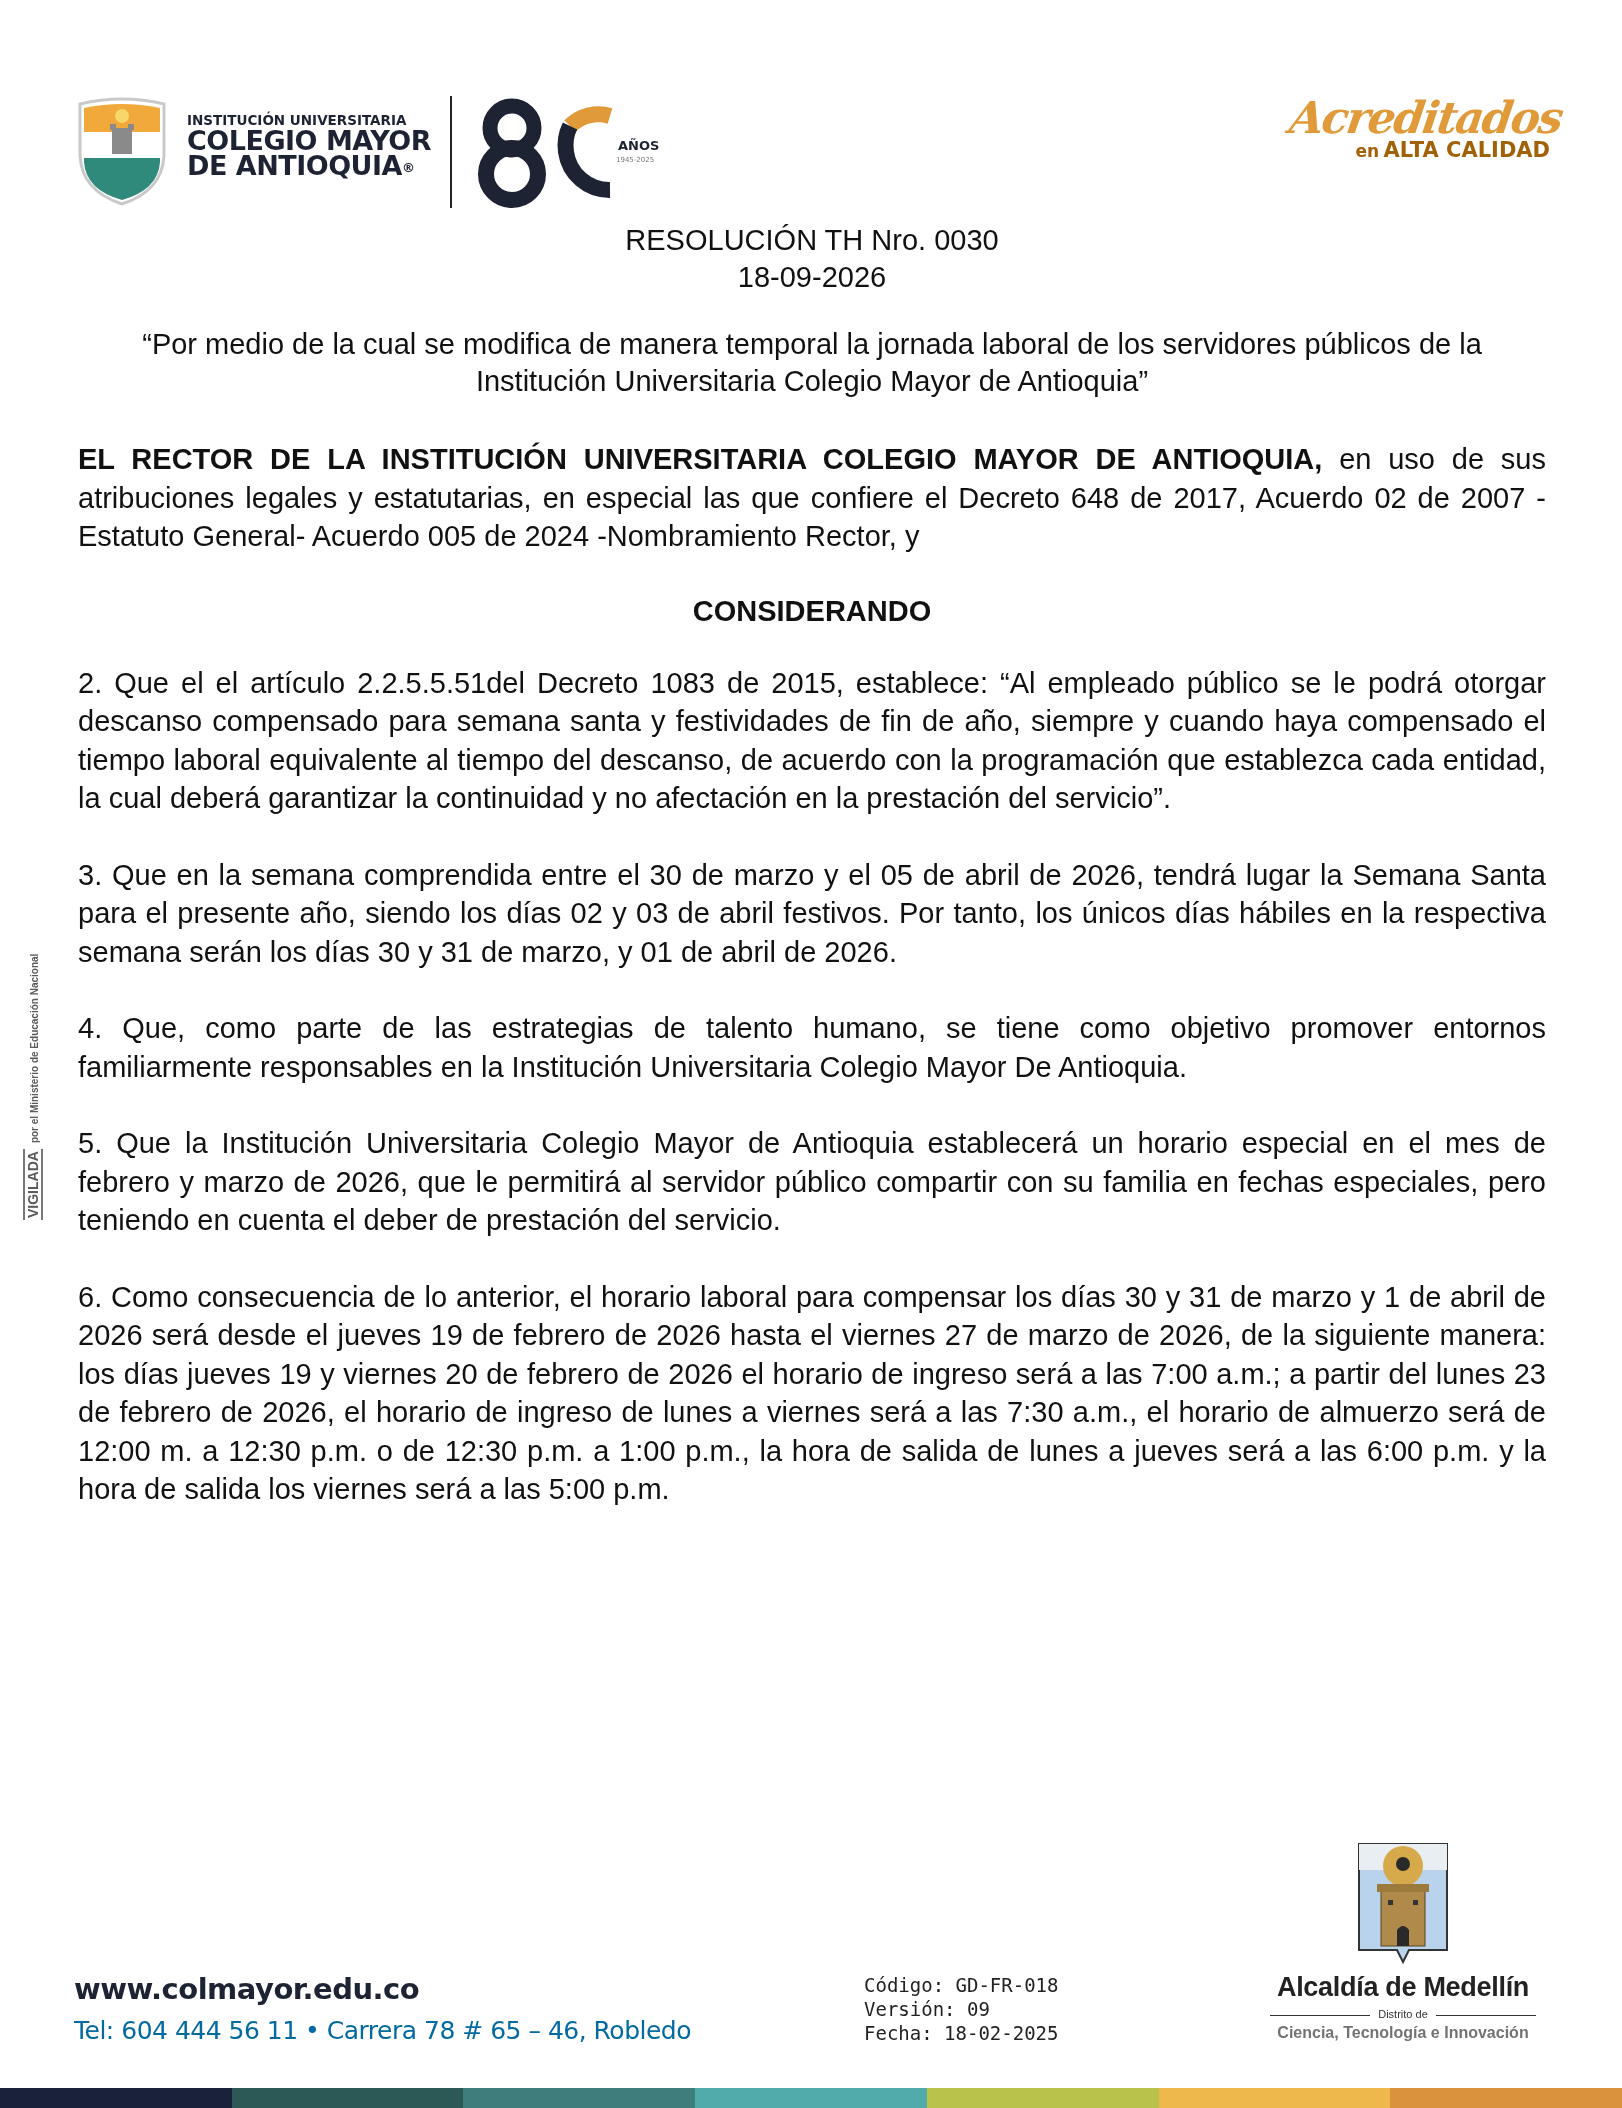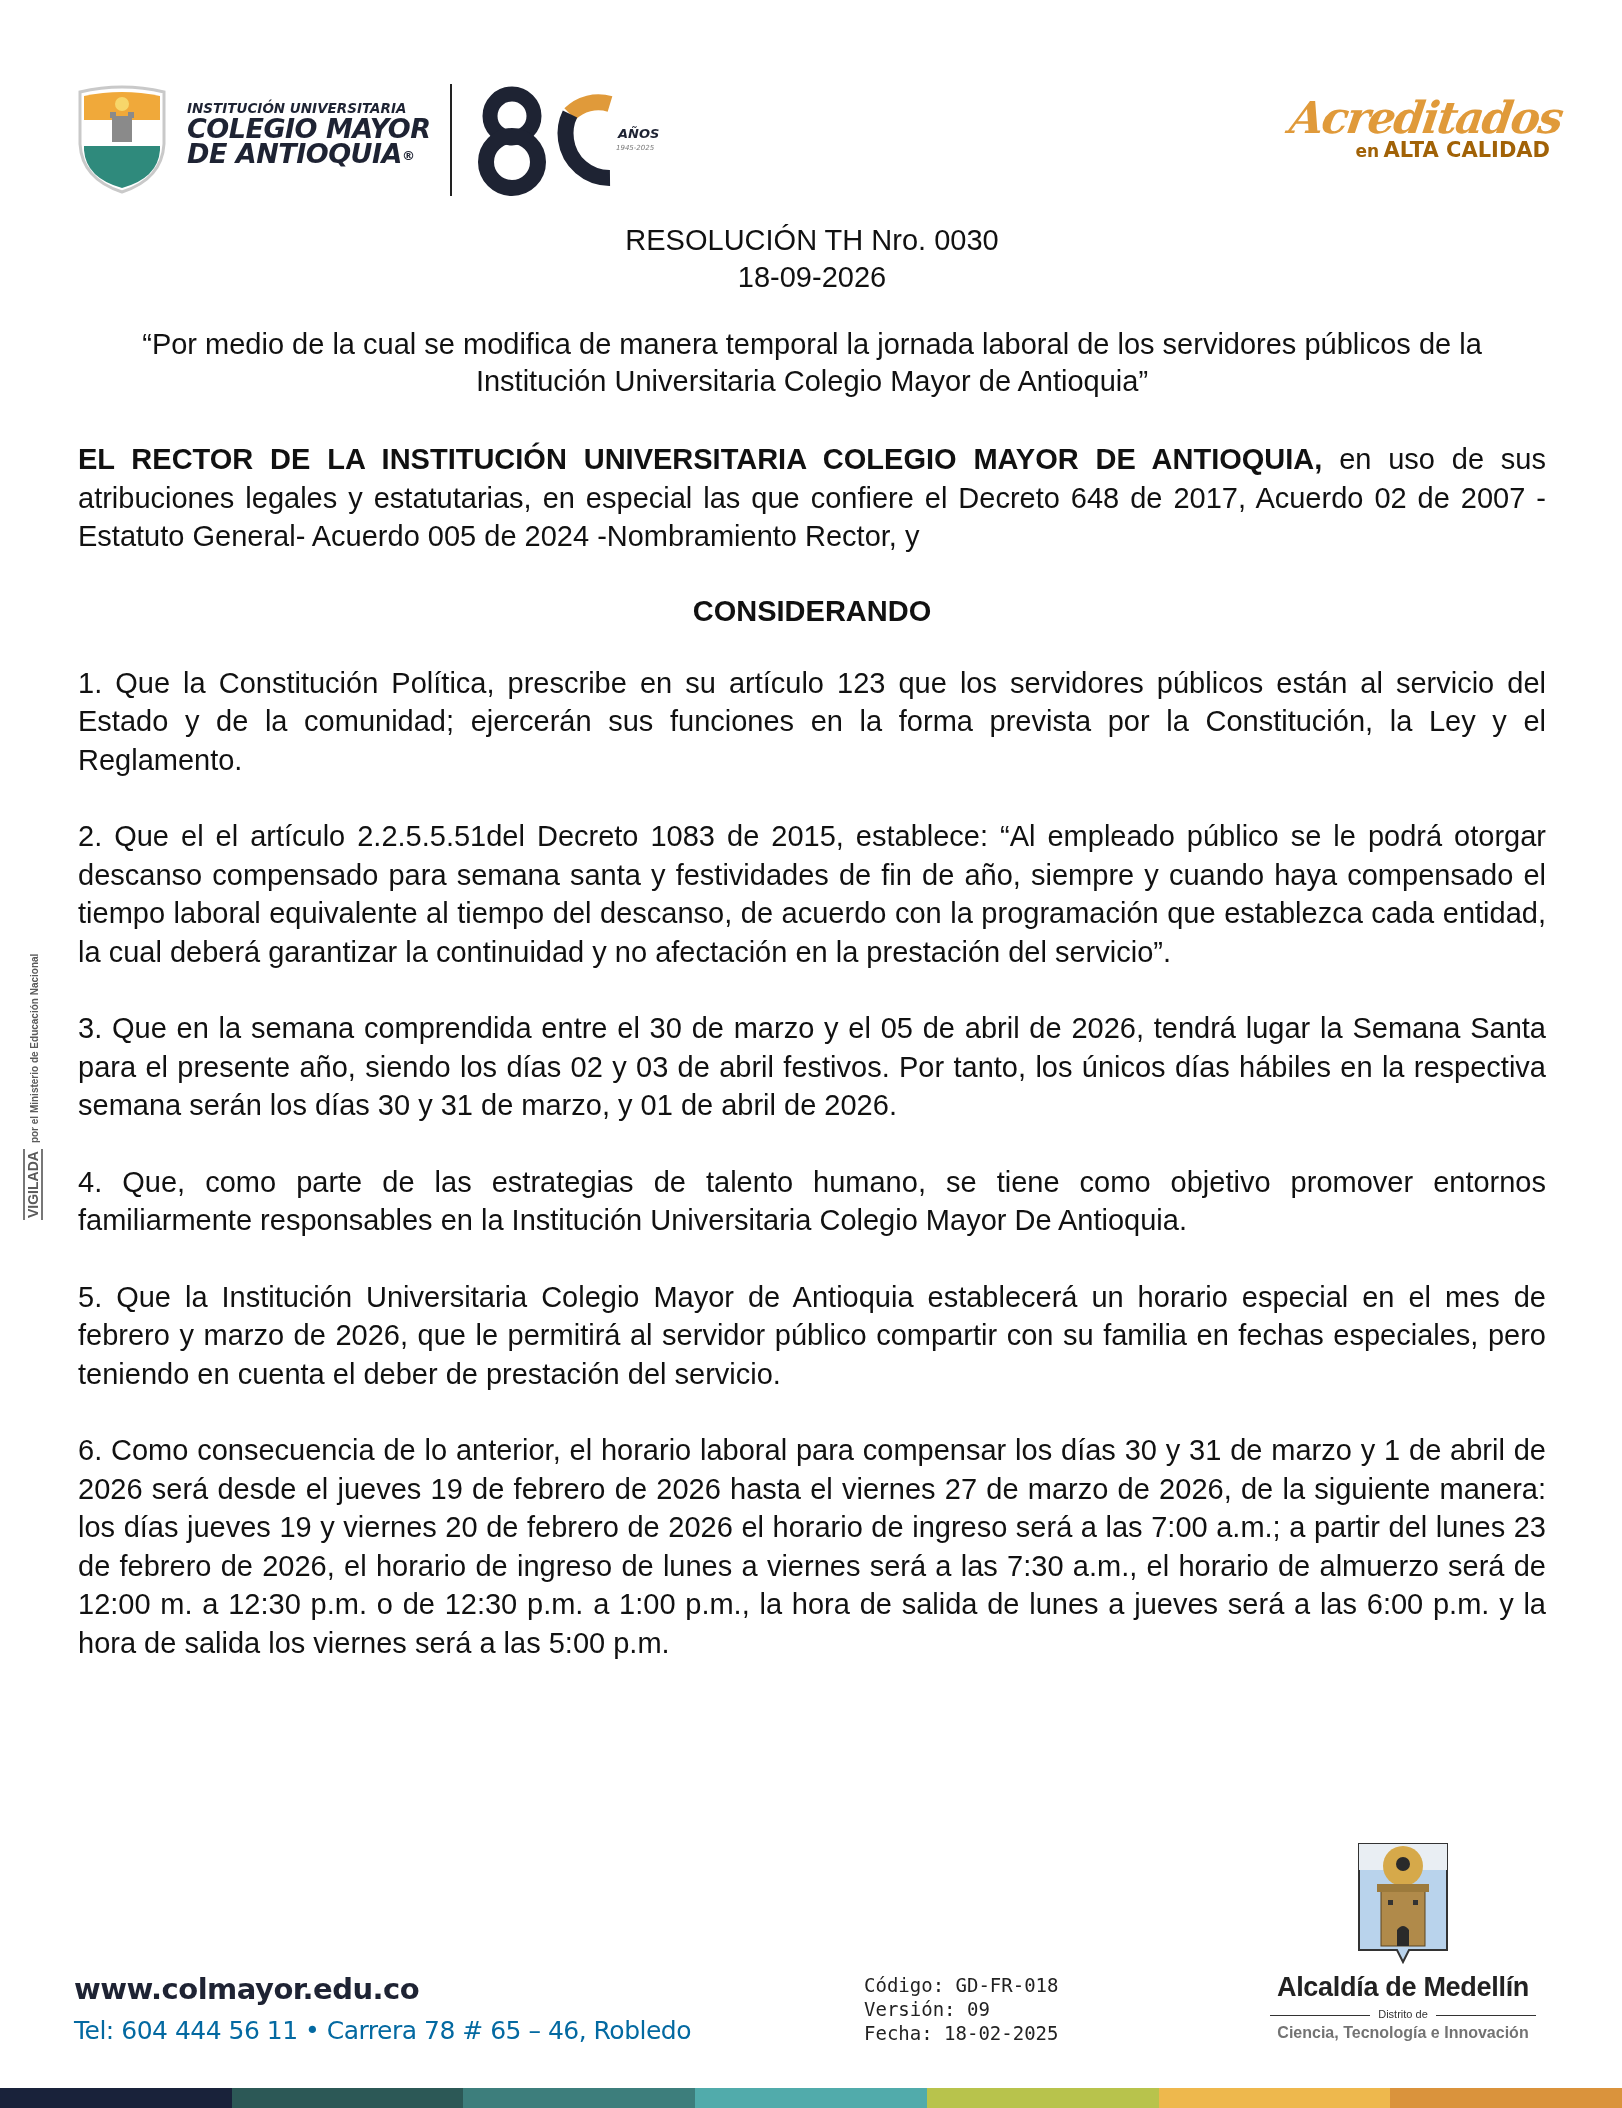--- a/index.html
+++ b/index.html
@@ -1,21 +1,21 @@
 <!DOCTYPE html>
 <html><head>
 <meta charset="utf-8">
 <style>
   html, body { margin: 0; padding: 0; background: #ffffff; }
   body {
     width: 1622px; height: 2108px; position: relative; overflow: hidden;
     font-family: "Liberation Sans", sans-serif; color: #111111;
   }
   .header { position: absolute; left: 0; top: 0; width: 1622px; height: 210px; }
-  .logo-left { position: absolute; left: 72px; top: 80px; width: 560px; height: 120px; font-style: italic; }
+  .logo-left { position: absolute; left: 72px; top: 92px; width: 560px; height: 120px; }
   .shield { position: absolute; left: 0; top: 4px; width: 100px; height: 110px; }
   .inst-text { position: absolute; left: 115px; top: 22px; line-height: 1; color: #1e2333; }
   .inst-small { font-family: "DejaVu Sans", sans-serif; font-weight: bold; font-size: 13.5px; letter-spacing: 0px; }
   .inst-big { font-family: "DejaVu Sans", sans-serif; font-weight: bold; font-size: 27px; line-height: 25px; letter-spacing: -0.5px; }
   .reg { font-size: 13px; vertical-align: middle; }
   .v-sep { position: absolute; left: 378px; top: 4px; width: 2px; height: 112px; background: #222; }
   .eighty { position: absolute; left: 398px; top: 6px; width: 200px; height: 110px; }
   .acred { position: absolute; left: 1290px; top: 96px; width: 260px; height: 100px; text-align: right; }
   .acred-script {
     font-family: "DejaVu Serif", serif; font-style: italic; font-weight: bold;
@@ -94,21 +94,20 @@
 <div class="vigilada">
   <span class="vig-main">VIGILADA</span><span class="vig-sub">por el Ministerio de Educación Nacional</span>
 </div>
 
 <div class="doc">
   <div class="center title">RESOLUCIÓN TH Nro. 0030</div>
   <div class="center title">18-09-2026</div>
   <div class="center subject">“Por medio de la cual se modifica de manera temporal la jornada laboral de los servidores públicos de la Institución Universitaria Colegio Mayor de Antioquia”</div>
   <p class="body-p preamble"><b>EL RECTOR DE LA INSTITUCIÓN UNIVERSITARIA COLEGIO MAYOR DE ANTIOQUIA,</b><span> en uso de sus atribuciones legales y estatutarias, en especial las que confiere el Decreto 648 de 2017, Acuerdo 02 de 2007 -Estatuto General- Acuerdo 005 de 2024 -Nombramiento Rector, y</span></p>
   <div class="center consid">CONSIDERANDO</div>
-  <p class="body-p item">1. Que la Constitución Política, prescribe en su artículo 123 que los servidores públicos están al servicio del Estado y de la comunidad; ejercerán sus funciones en la forma prevista por la Constitución, la Ley y el Reglamento.</p>
   <p class="body-p item">2. Que el el artículo 2.2.5.5.51del Decreto 1083 de 2015, establece: “Al empleado público se le podrá otorgar descanso compensado para semana santa y festividades de fin de año, siempre y cuando haya compensado el tiempo laboral equivalente al tiempo del descanso, de acuerdo con la programación que establezca cada entidad, la cual deberá garantizar la continuidad y no afectación en la prestación del servicio”.</p>
   <p class="body-p item">3. Que en la semana comprendida entre el 30 de marzo y el 05 de abril de 2026, tendrá lugar la Semana Santa para el presente año, siendo los días 02 y 03 de abril festivos. Por tanto, los únicos días hábiles en la respectiva semana serán los días 30 y 31 de marzo, y 01 de abril de 2026.</p>
   <p class="body-p item">4. Que, como parte de las estrategias de talento humano, se tiene como objetivo promover entornos familiarmente responsables en la Institución Universitaria Colegio Mayor De Antioquia.</p>
   <p class="body-p item">5. Que la Institución Universitaria Colegio Mayor de Antioquia establecerá un horario especial en el mes de febrero y marzo de 2026, que le permitirá al servidor público compartir con su familia en fechas especiales, pero teniendo en cuenta el deber de prestación del servicio.</p>
   <p class="body-p item">6. Como consecuencia de lo anterior, el horario laboral para compensar los días 30 y 31 de marzo y 1 de abril de 2026 será desde el jueves 19 de febrero de 2026 hasta el viernes 27 de marzo de 2026, de la siguiente manera: los días jueves 19 y viernes 20 de febrero de 2026 el horario de ingreso será a las 7:00 a.m.; a partir del lunes 23 de febrero de 2026, el horario de ingreso de lunes a viernes será a las 7:30 a.m., el horario de almuerzo será de 12:00 m. a 12:30 p.m. o de 12:30 p.m. a 1:00 p.m., la hora de salida de lunes a jueves será a las 6:00 p.m. y la hora de salida los viernes será a las 5:00 p.m.</p>
 </div>
 
 <div class="footer-web">www.colmayor.edu.co</div>
 <div class="footer-tel">Tel: 604 444 56 11  •  Carrera 78 # 65 – 46, Robledo</div>
 <div class="footer-code">

